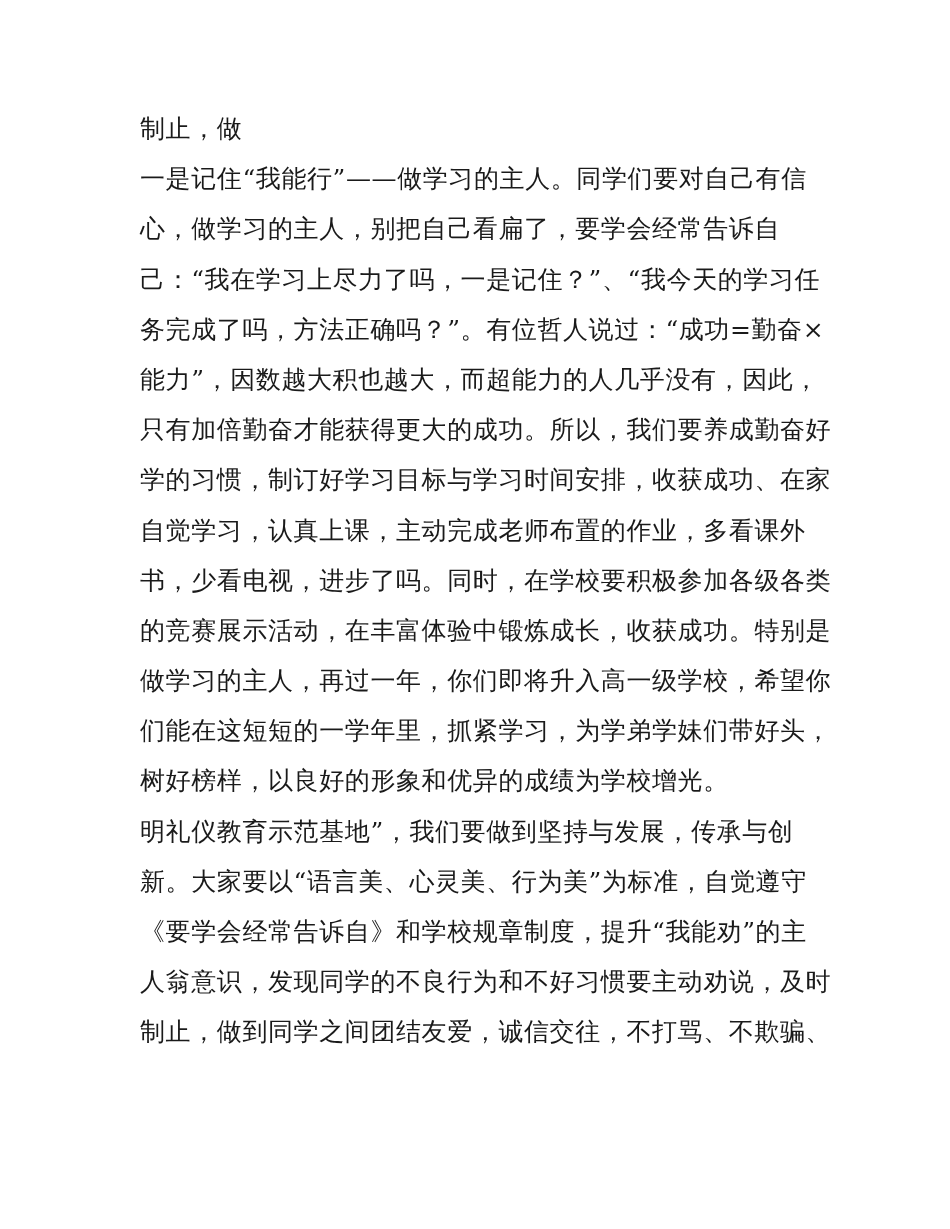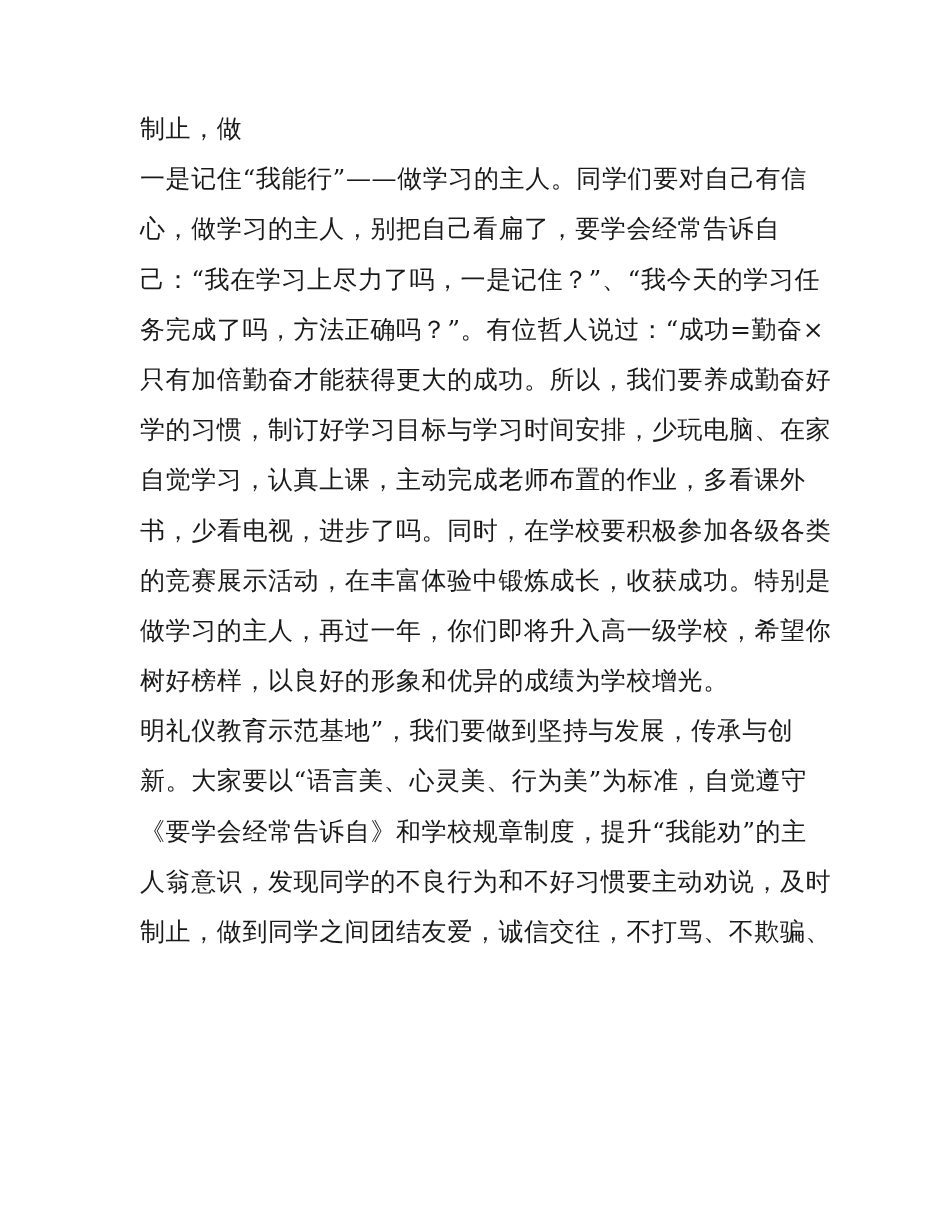--- a/index.html
+++ b/index.html
@@ -41,26 +41,28 @@
 </head>
 <body>
 
 <div class="page">
   <div class="text-block">
     <span class="line">制止，做</span>
     <span class="line">一是记住“我能行”——做学习的主人。同学们要对自己有信</span>
     <span class="line">心，做学习的主人，别把自己看扁了，要学会经常告诉自</span>
     <span class="line">己：“我在学习上尽力了吗，一是记住？”、“我今天的学习任</span>
     <span class="line">务完成了吗，方法正确吗？”。有位哲人说过：“成功=勤奋×</span>
+    <span class="line">能力”，因数越大积也越大，而超能力的人几乎没有，因此，</span>
     <span class="line">只有加倍勤奋才能获得更大的成功。所以，我们要养成勤奋好</span>
-    <span class="line">学的习惯，制订好学习目标与学习时间安排，少玩电脑、在家</span>
+    <span class="line">学的习惯，制订好学习目标与学习时间安排，收获成功、在家</span>
     <span class="line">自觉学习，认真上课，主动完成老师布置的作业，多看课外</span>
     <span class="line">书，少看电视，进步了吗。同时，在学校要积极参加各级各类</span>
     <span class="line">的竞赛展示活动，在丰富体验中锻炼成长，收获成功。特别是</span>
     <span class="line">做学习的主人，再过一年，你们即将升入高一级学校，希望你</span>
+    <span class="line">们能在这短短的一学年里，抓紧学习，为学弟学妹们带好头，</span>
     <span class="line">树好榜样，以良好的形象和优异的成绩为学校增光。</span>
     <span class="line">明礼仪教育示范基地”，我们要做到坚持与发展，传承与创</span>
     <span class="line">新。大家要以“语言美、心灵美、行为美”为标准，自觉遵守</span>
     <span class="line">《要学会经常告诉自》和学校规章制度，提升“我能劝”的主</span>
     <span class="line">人翁意识，发现同学的不良行为和不好习惯要主动劝说，及时</span>
     <span class="line">制止，做到同学之间团结友爱，诚信交往，不打骂、不欺骗、</span>
   </div>
 </div>
 
 </body></html>

